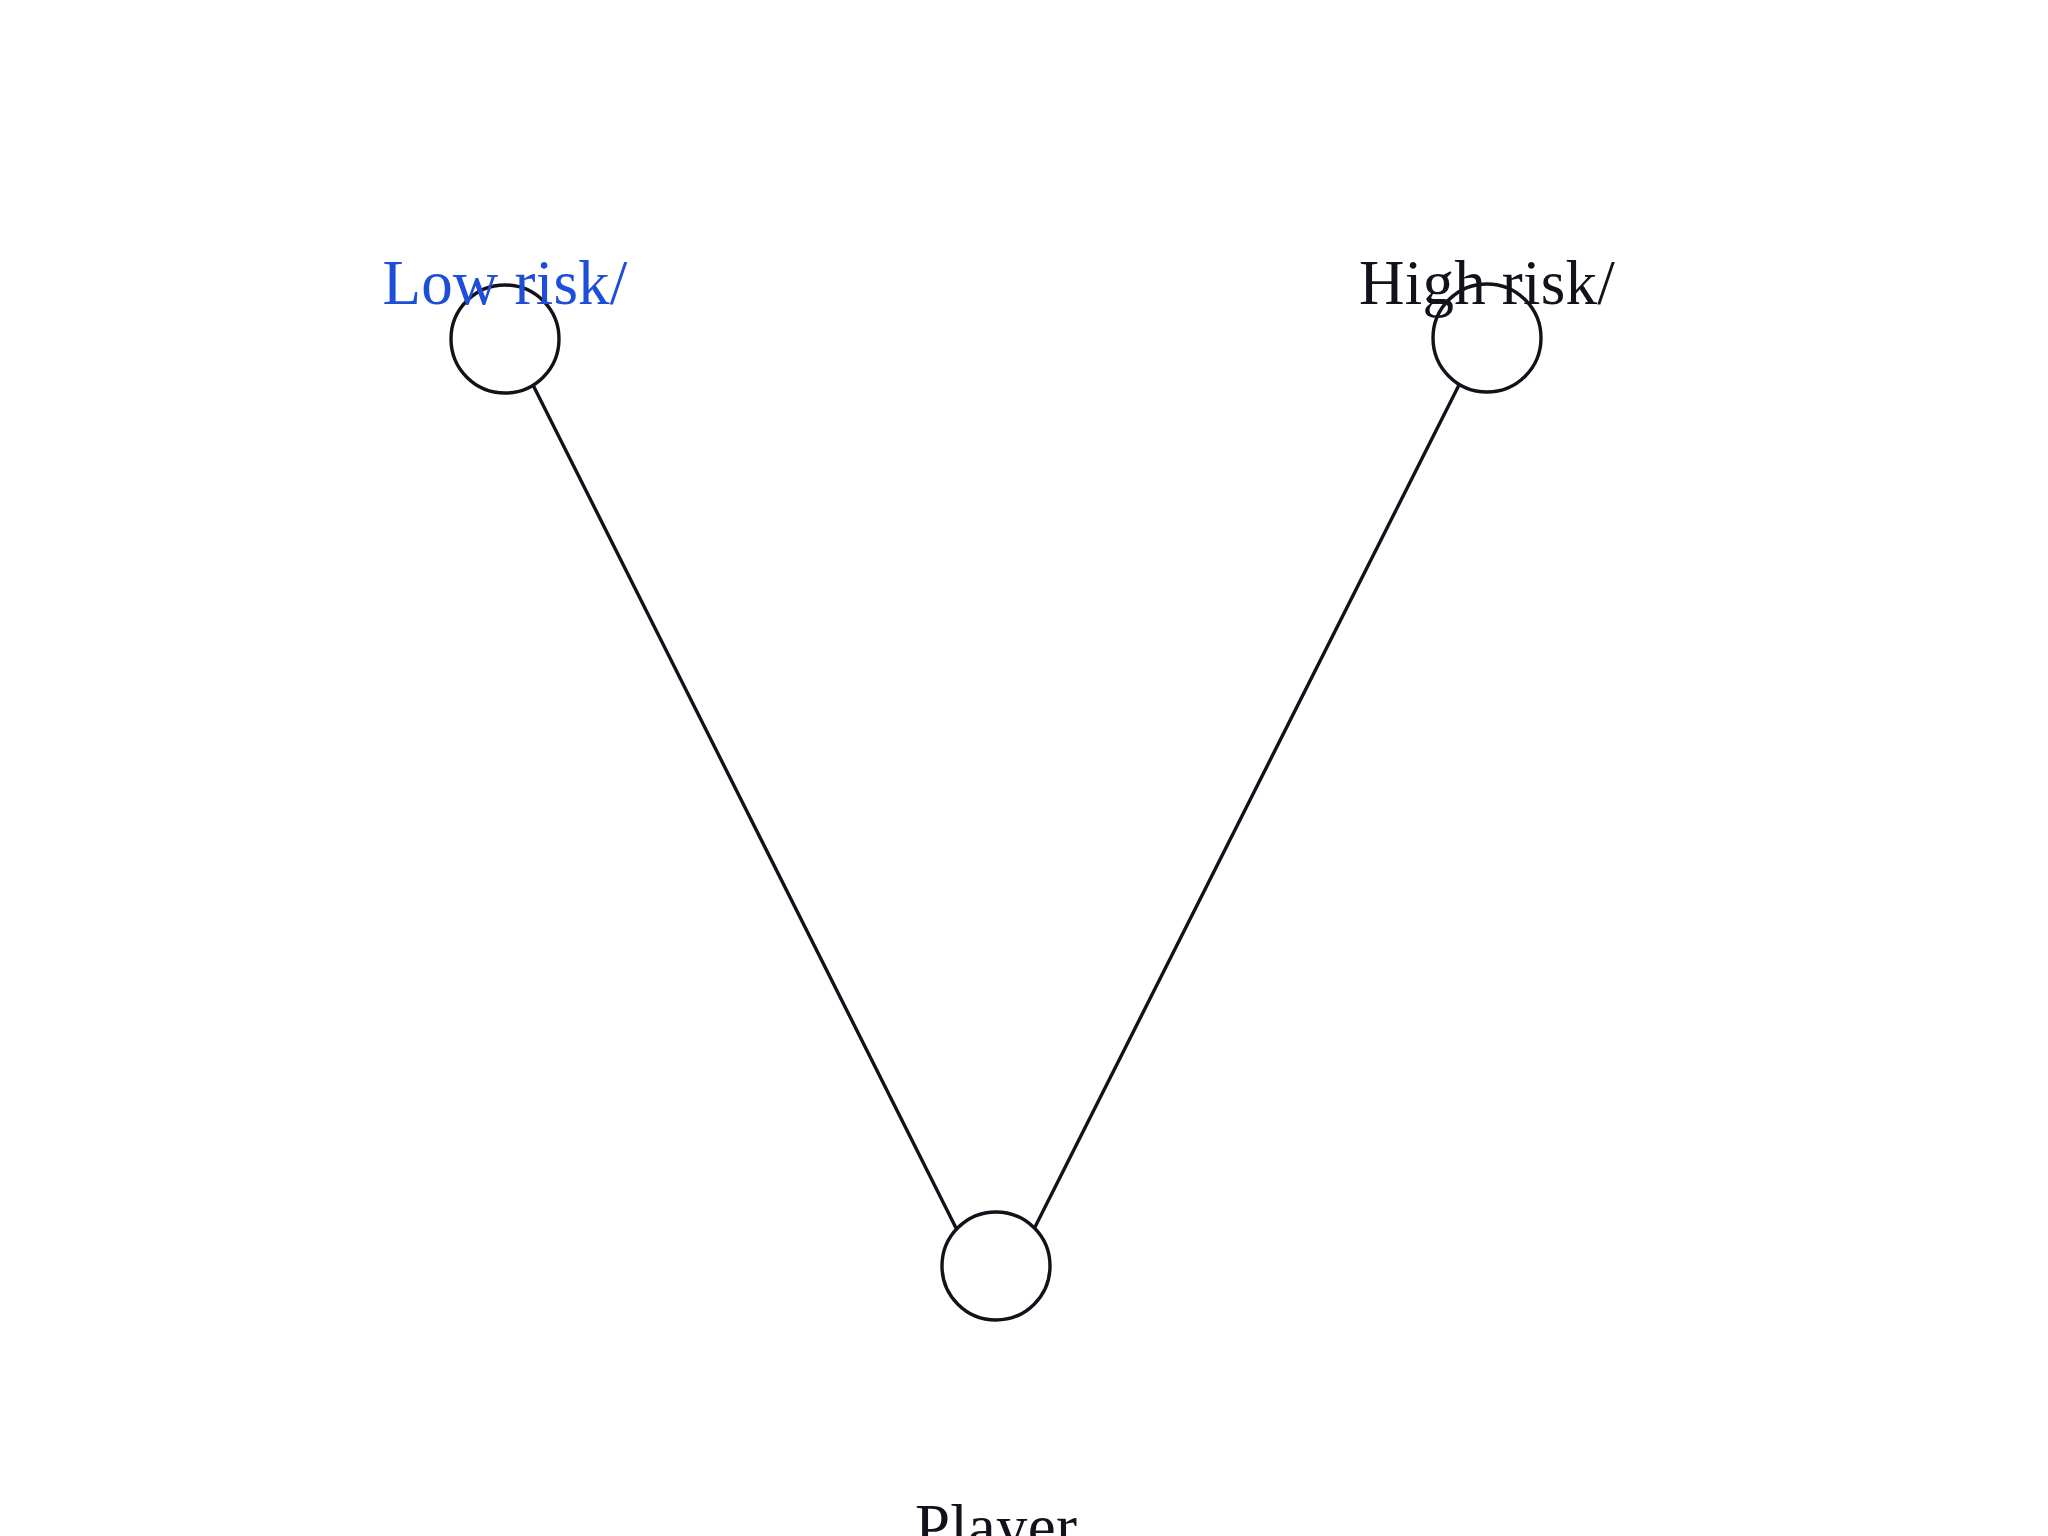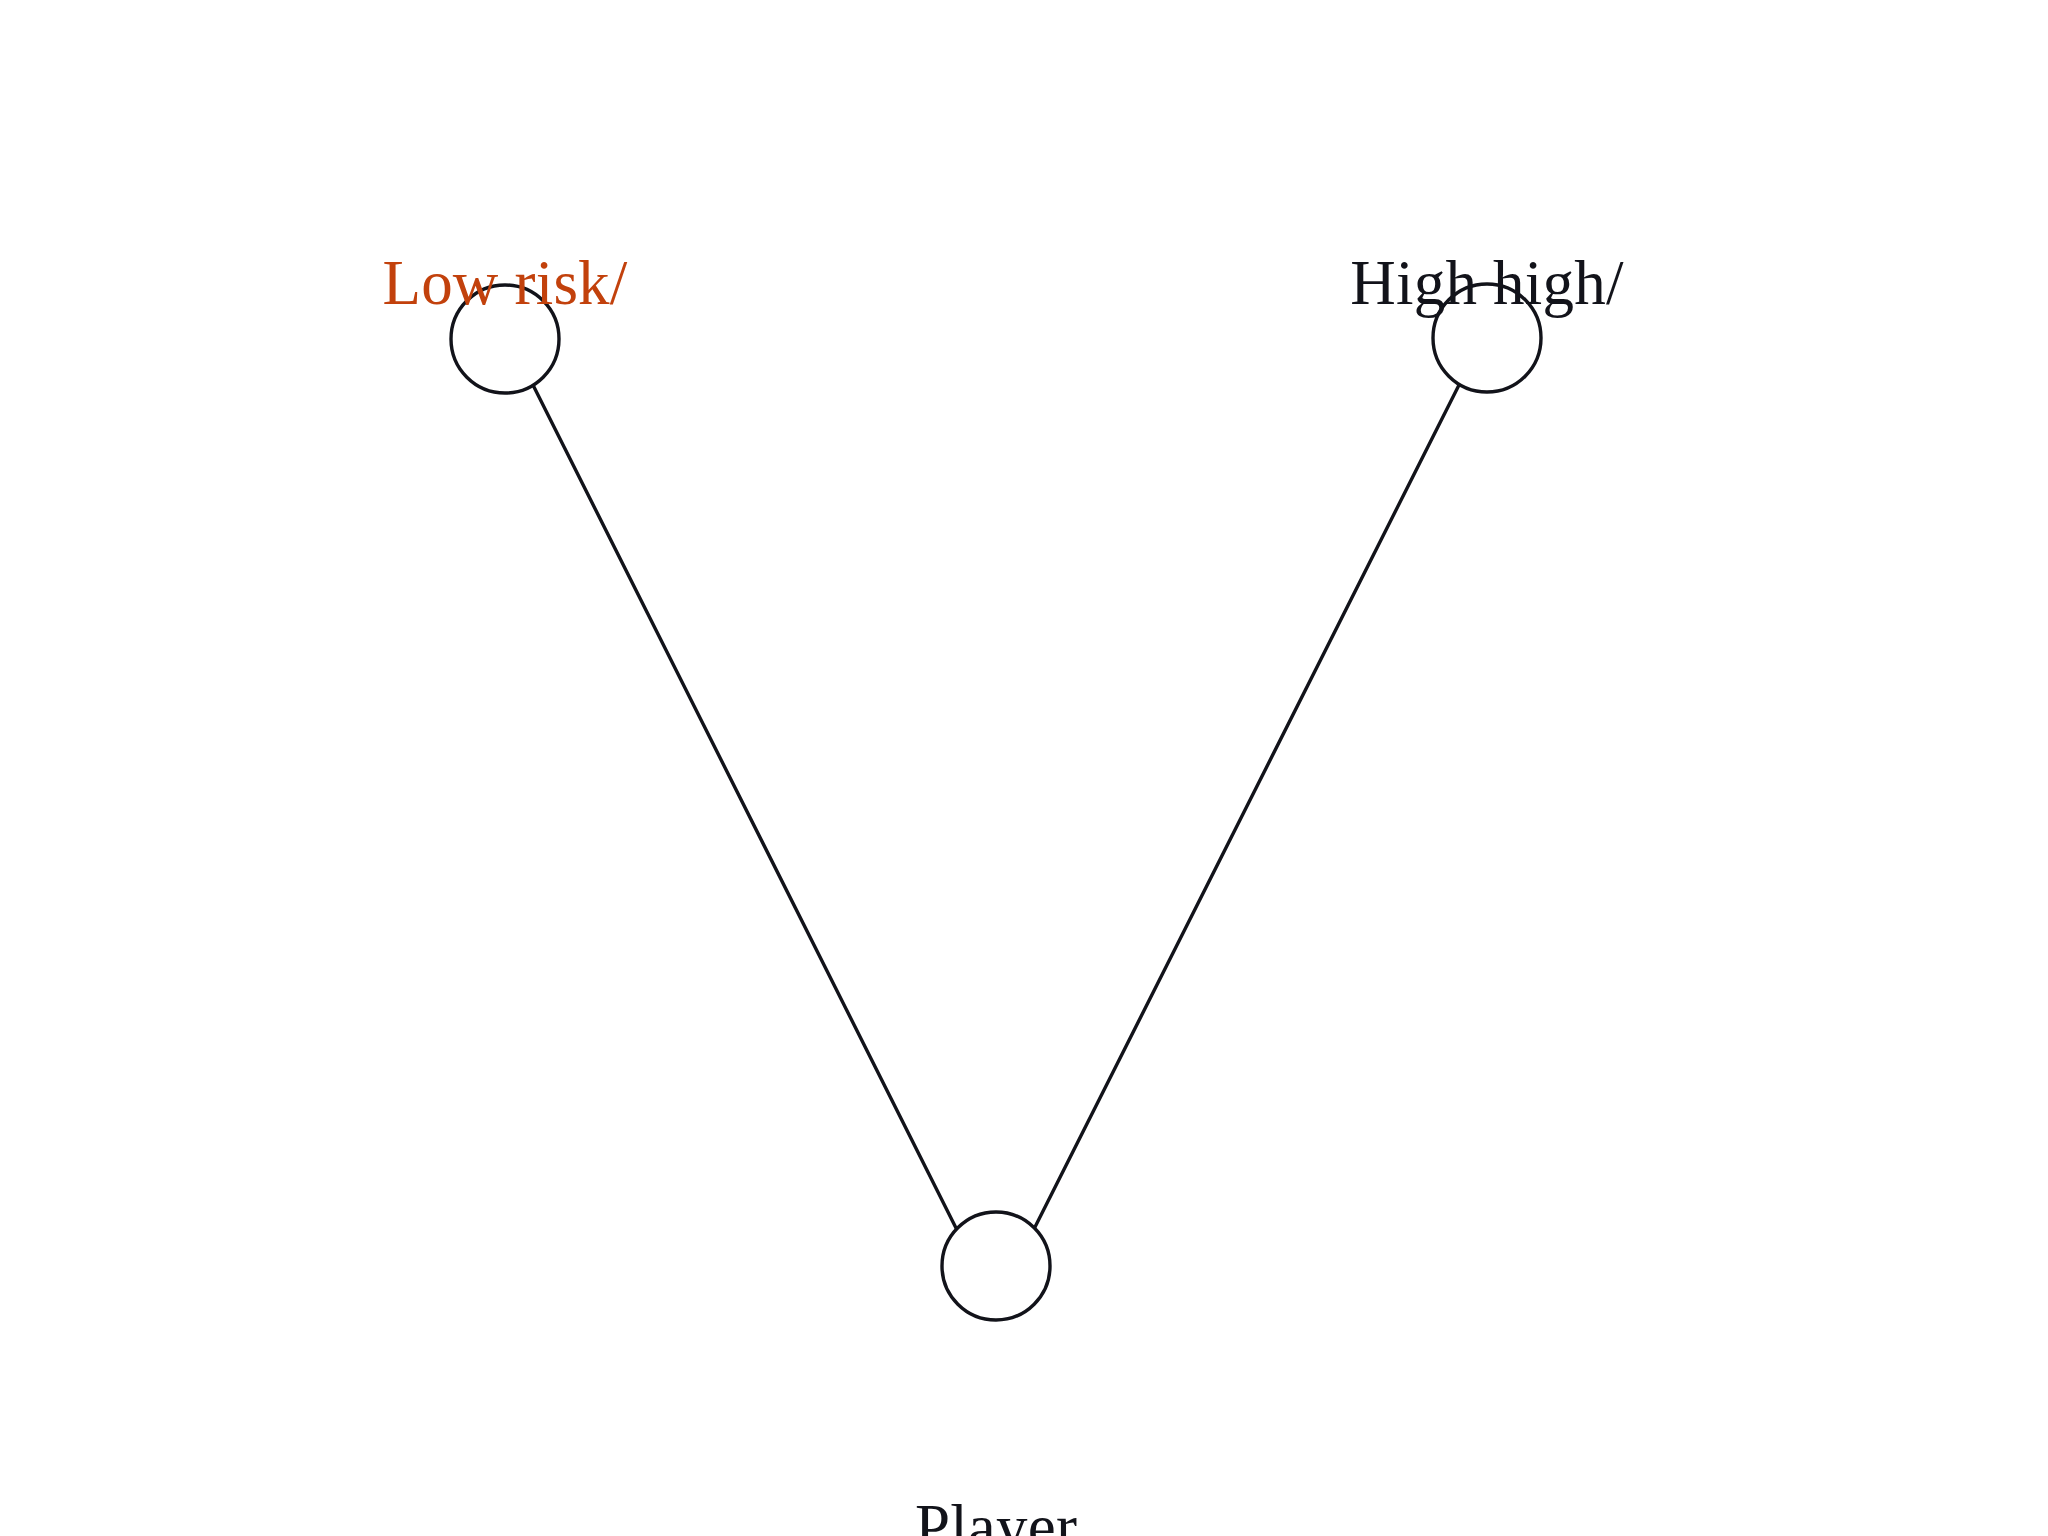--- a/index.html
+++ b/index.html
@@ -65,25 +65,25 @@
 
     <line class="edge" x1="1459" y1="385" x2="1033" y2="1231" stroke="#12131a" stroke-width="3.4" stroke-linecap="round"></line>
 
     <circle cx="505" cy="339" r="54" fill="#ffffff" stroke="#12131a" stroke-width="3.4"></circle>
 
     <circle cx="1487" cy="338" r="54" fill="#ffffff" stroke="#12131a" stroke-width="3.4"></circle>
 
     <circle cx="996" cy="1266" r="54" fill="#ffffff" stroke="#12131a" stroke-width="3.4"></circle>
   </svg>
 
-  <div class="node-label" id="label-low" style="color: #c2410c; left: 505px;">
+  <div class="node-label" id="label-low" style="color: #1d4ed8; left: 505px;">
     <span class="label-line">Low risk/</span>
   </div>
 
   <div class="node-label" id="label-high" style="color: rgb(18, 19, 26); left: 1487px;">
-    <span class="label-line">High high/</span>
+    <span class="label-line">High risk/</span>
   </div>
 
   <div class="node-label" id="label-player" style="color: rgb(18, 19, 26); left: 996px; top: 1352px;">
     <span class="label-line">Player</span>
   </div>
 
 </div>
 
 </body></html>

